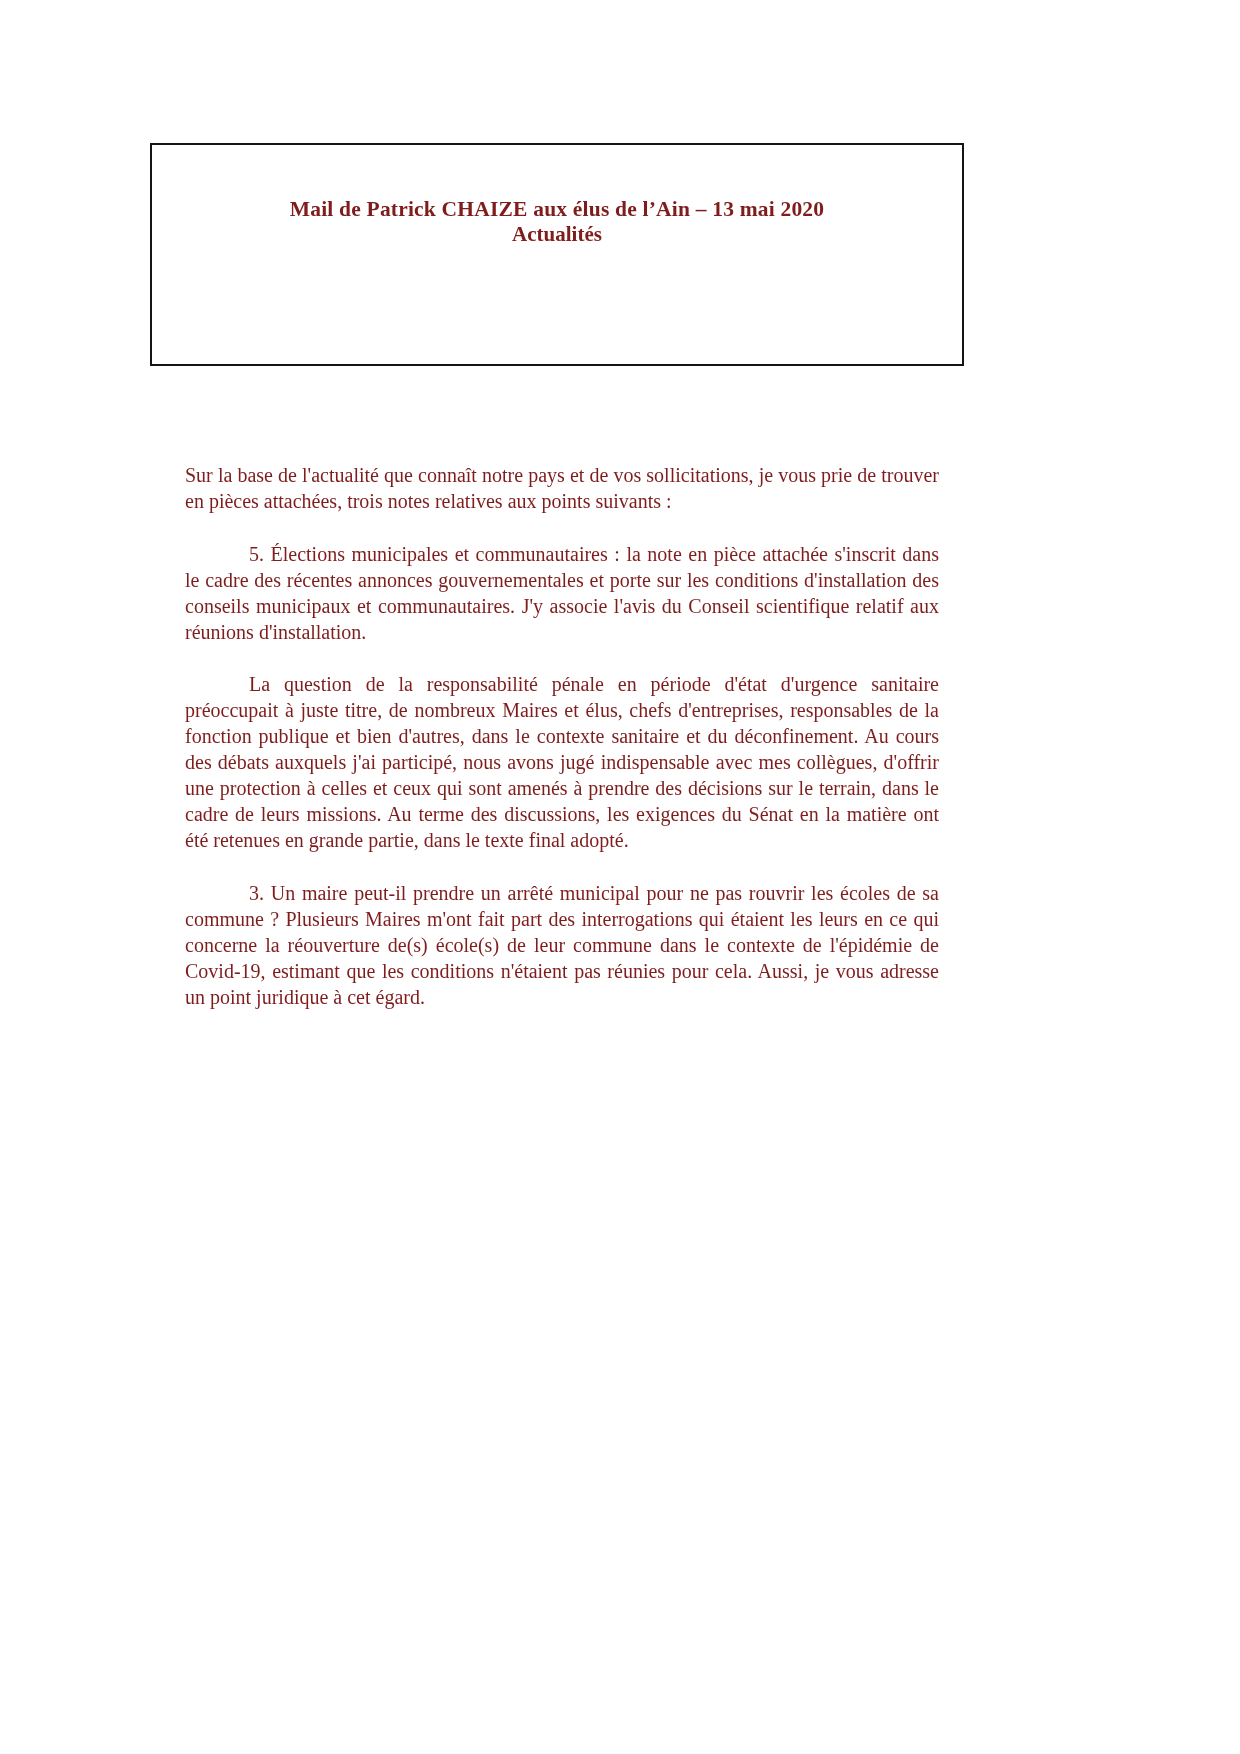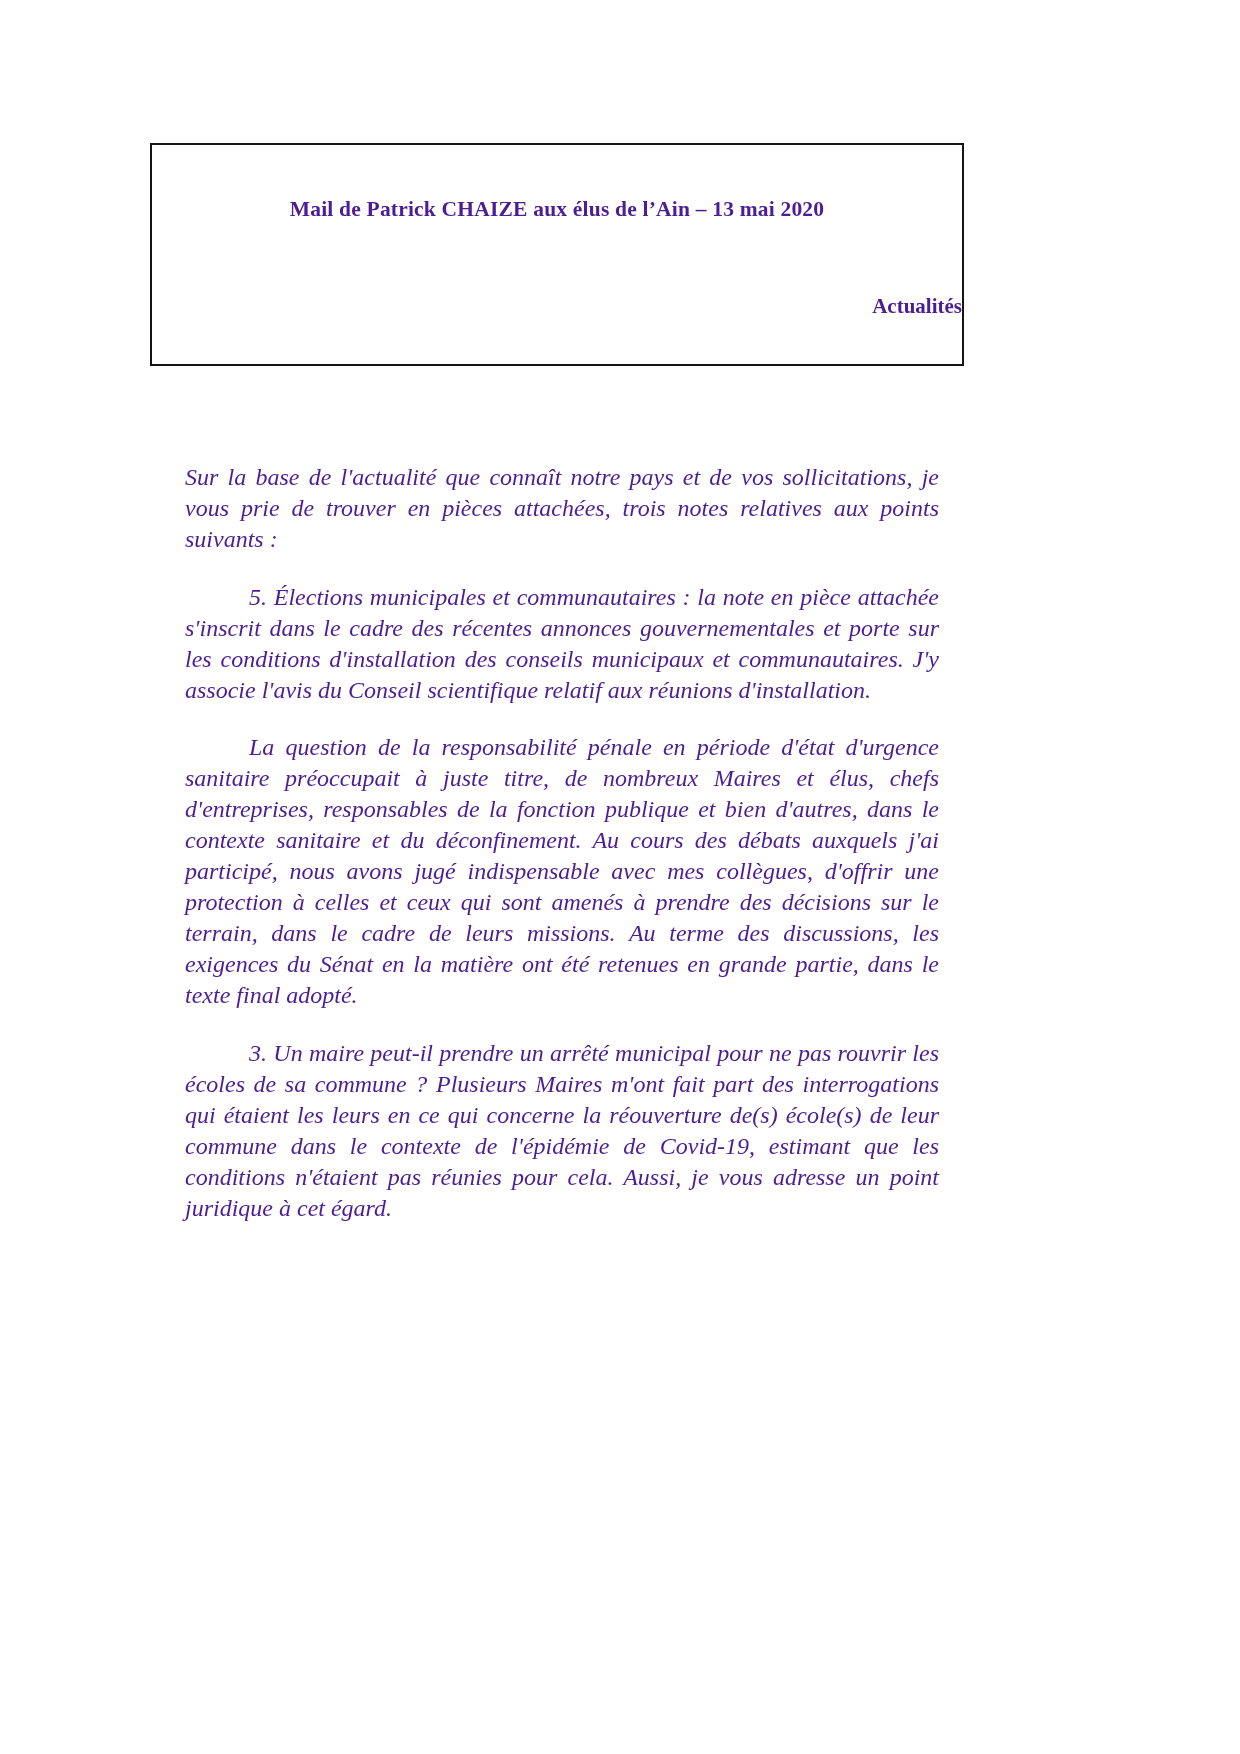--- a/index.html
+++ b/index.html
@@ -3,53 +3,50 @@
 <meta charset="utf-8">
 <style>
   * { margin: 0; padding: 0; box-sizing: border-box; }
   html, body { background: #ffffff; }
   .page {
     position: relative;
     width: 1240px;
     height: 1754px;
     background: #ffffff;
     font-family: "Liberation Serif", "DejaVu Serif", serif;
-    color: #4c1d95;
+    color: #7f1d1d;
     overflow: hidden;
   }
   .header-box {
     position: absolute;
     left: 150px;
     top: 143px;
     width: 814px;
     height: 223px;
     border: 2px solid #141414;
     text-align: center;
   }
   .header-title {
     margin-top: 52px;
     font-size: 21.5px;
     font-weight: bold;
     letter-spacing: 0.2px;
   }
   .header-subtitle {
-    margin-top: 72px;
     font-size: 21px;
     font-weight: bold;
-    text-align: right;
   }
   .body-text {
     position: absolute;
     left: 185px;
     top: 462px;
     width: 754px;
-    font-size: 24px;
-    line-height: 31px;
+    font-size: 20px;
+    line-height: 26px;
     text-align: justify;
-    font-style: italic;
   }
   .body-text p { margin: 0; }
   .body-text p + p { margin-top: 26.6px; }
   .body-text p.indented { text-indent: 64px; }
   .body-text p:last-child { text-align: justify; }
 </style>
 </head>
 <body>
 
 <div class="page">

